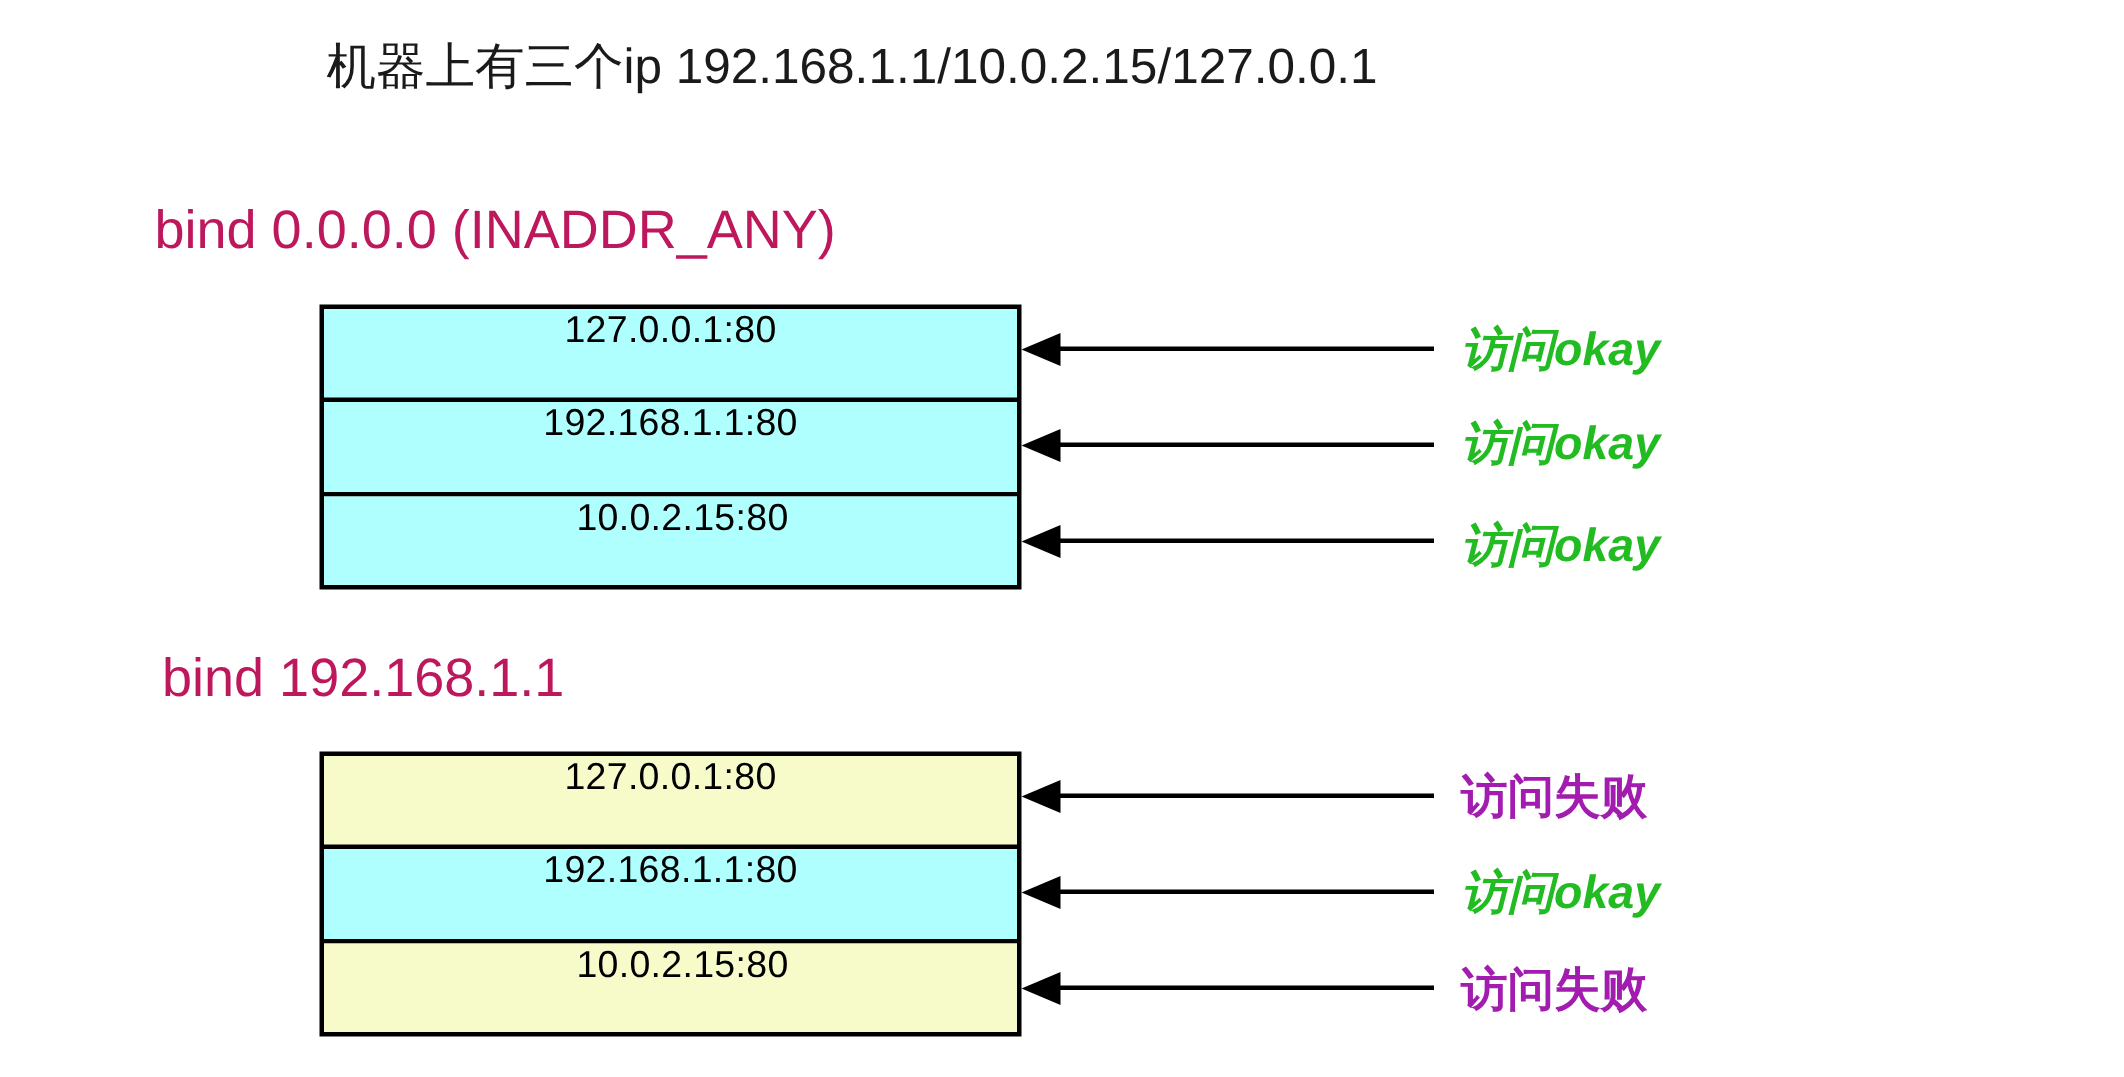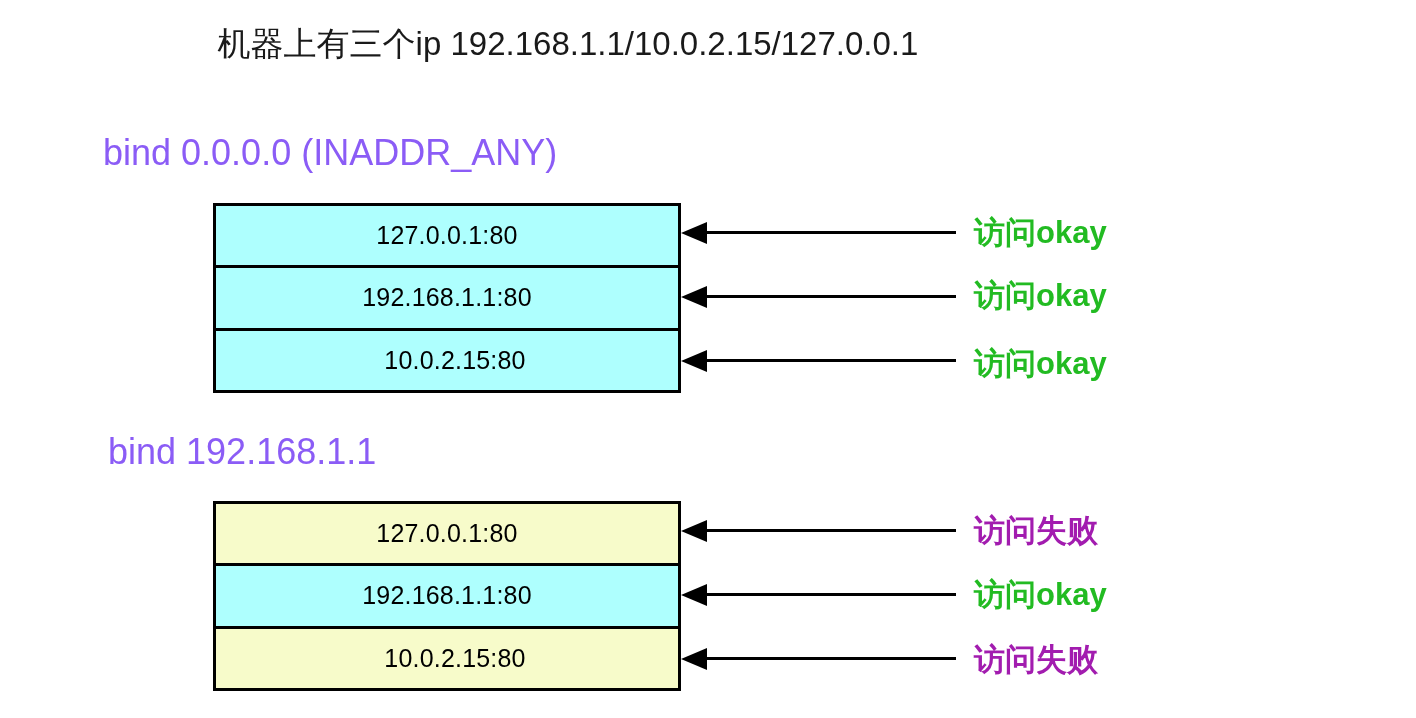--- a/index.html
+++ b/index.html
@@ -25,21 +25,21 @@
     font-size: 33px;
     line-height: 40px;
     color: #1a1a1a;
     white-space: nowrap;
   }
 
   .section-header {
     position: absolute;
     font-size: 36px;
     line-height: 44px;
-    color: #8b5cf6;
+    color: #be185d;
     white-space: nowrap;
   }
   .section-header.s0 { left: 103px; top: 131px; }
   .section-header.s1 { left: 108px; top: 430px; }
 
   
   .ip-table {
     position: absolute;
     left: 213px;
     width: 468px;
@@ -47,21 +47,20 @@
     box-sizing: border-box;
     display: flex;
     flex-direction: column;
   }
   .ip-table.t0 { top: 203px; height: 190px; }
   .ip-table.t1 { top: 501px; height: 190px; }
 
   .ip-row {
     flex: 1 1 0;
     display: flex;
-    align-items: center;
     justify-content: center;
     font-size: 25px;
     color: #000000;
     border-bottom: 3px solid #000000;
     box-sizing: border-box;
     letter-spacing: 0.2px;
   }
   .ip-row:last-child { border-bottom: none; padding-left: 16px; }
   .ip-row.cyan   { background: #aefffe; }
   .ip-row.yellow { background: #f7fbca; }
@@ -95,21 +94,21 @@
 
   
   .result {
     position: absolute;
     left: 974px;
     font-size: 31px;
     line-height: 38px;
     white-space: nowrap;
     font-weight: bold;
   }
-  .result.okay { color: #22bb22; }
+  .result.okay { color: #22bb22; font-style: italic; }
   .result.fail { color: #a21caf; }
 </style>
 </head>
 <body>
 
 <div class="title">机器上有三个ip 192.168.1.1/10.0.2.15/127.0.0.1</div>
 
 <div class="section-header s0">bind 0.0.0.0 (INADDR_ANY)</div>
 
 <div class="ip-table t0">

